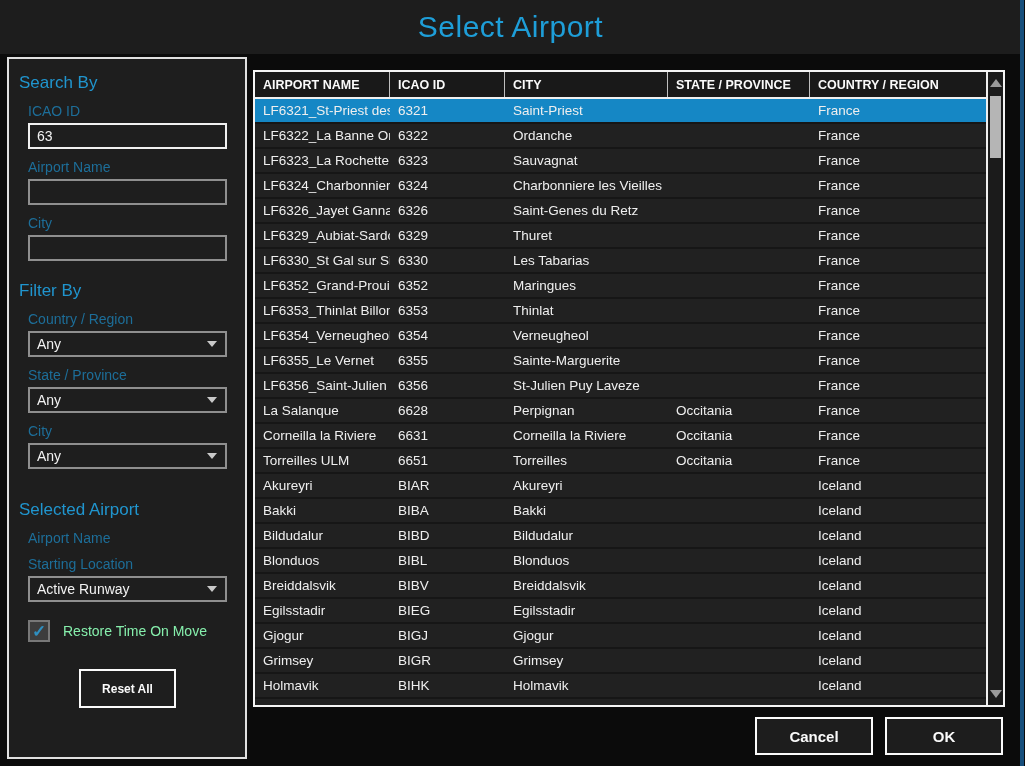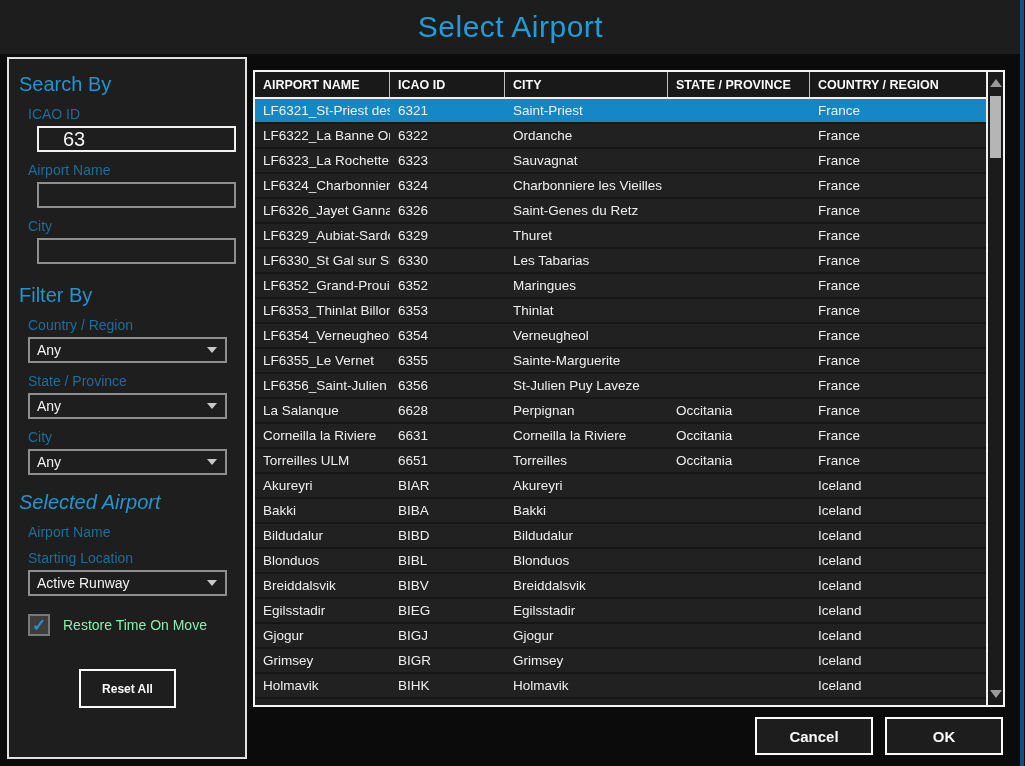--- a/index.html
+++ b/index.html
@@ -9,25 +9,25 @@
 
   
   .titlebar { position:absolute; left:0; top:0; width:1021px; height:54px;
               background:#1d1d1d; display:flex; align-items:center; justify-content:center; }
   .title { color:#1e9ed8; font-size:30px; letter-spacing:0.5px; }
   .edge-accent { position:absolute; right:0; top:0; width:4px; height:766px; background:#174f7c; }
 
   
   .left-panel { position:absolute; left:7px; top:57px; width:240px; height:702px;
                 background:#1e1e1e; border:2px solid #e0e0e0; }
-  .section-heading { color:#2095ce; font-size:20px; margin:14px 0 4px 10px; }
+  .section-heading { color:#2095ce; font-size:17px; margin:14px 0 4px 10px; }
   .field-label { color:#1d6e99; font-size:14px; margin:10px 0 4px 19px; }
-  .text-input { display:block; width:199px; height:26px; margin-left:28px;
+  .text-input { display:block; width:199px; height:26px; margin-left:19px;
                 background:#1e1e1e; border:2px solid #8f8f8f; color:#f2f2f2;
-                font-size:20px; padding:0 24px; font-family:"Liberation Sans",sans-serif; outline:none; }
+                font-size:14px; padding:0 7px; font-family:"Liberation Sans",sans-serif; outline:none; }
   .text-input.focused { border-color:#f0f0f0; }
   .dropdown { position:relative; width:199px; height:26px; margin-left:19px;
               background:#1e1e1e; border:2px solid #8f8f8f; color:#f2f2f2;
               font-size:14px; display:flex; align-items:center; padding:0 7px; cursor:default; }
   .caret { position:absolute; right:8px; top:8px; width:0; height:0;
            border-left:5px solid transparent; border-right:5px solid transparent;
            border-top:6px solid #c9c9c9; }
   .value-text { color:#f2f2f2; font-size:14px; margin:8px 0 2px 19px; }
 
   .checkbox-row { display:flex; align-items:center; margin:18px 0 0 19px; }
@@ -111,21 +111,21 @@
       <span>Any</span>
       <span class="caret"></span>
     </div>
 
     <div class="field-label">City</div>
     <div class="dropdown">
       <span>Any</span>
       <span class="caret"></span>
     </div>
 
-    <div class="section-heading" style="margin-top:16px;font-style:italic;">Selected Airport</div>
+    <div class="section-heading" style="margin-top:31px;">Selected Airport</div>
 
     <div class="field-label">Airport Name</div>
 
     <div class="field-label">Starting Location</div>
     <div class="dropdown">
       <span>Active Runway</span>
       <span class="caret"></span>
     </div>
 
     <div class="checkbox-row">

